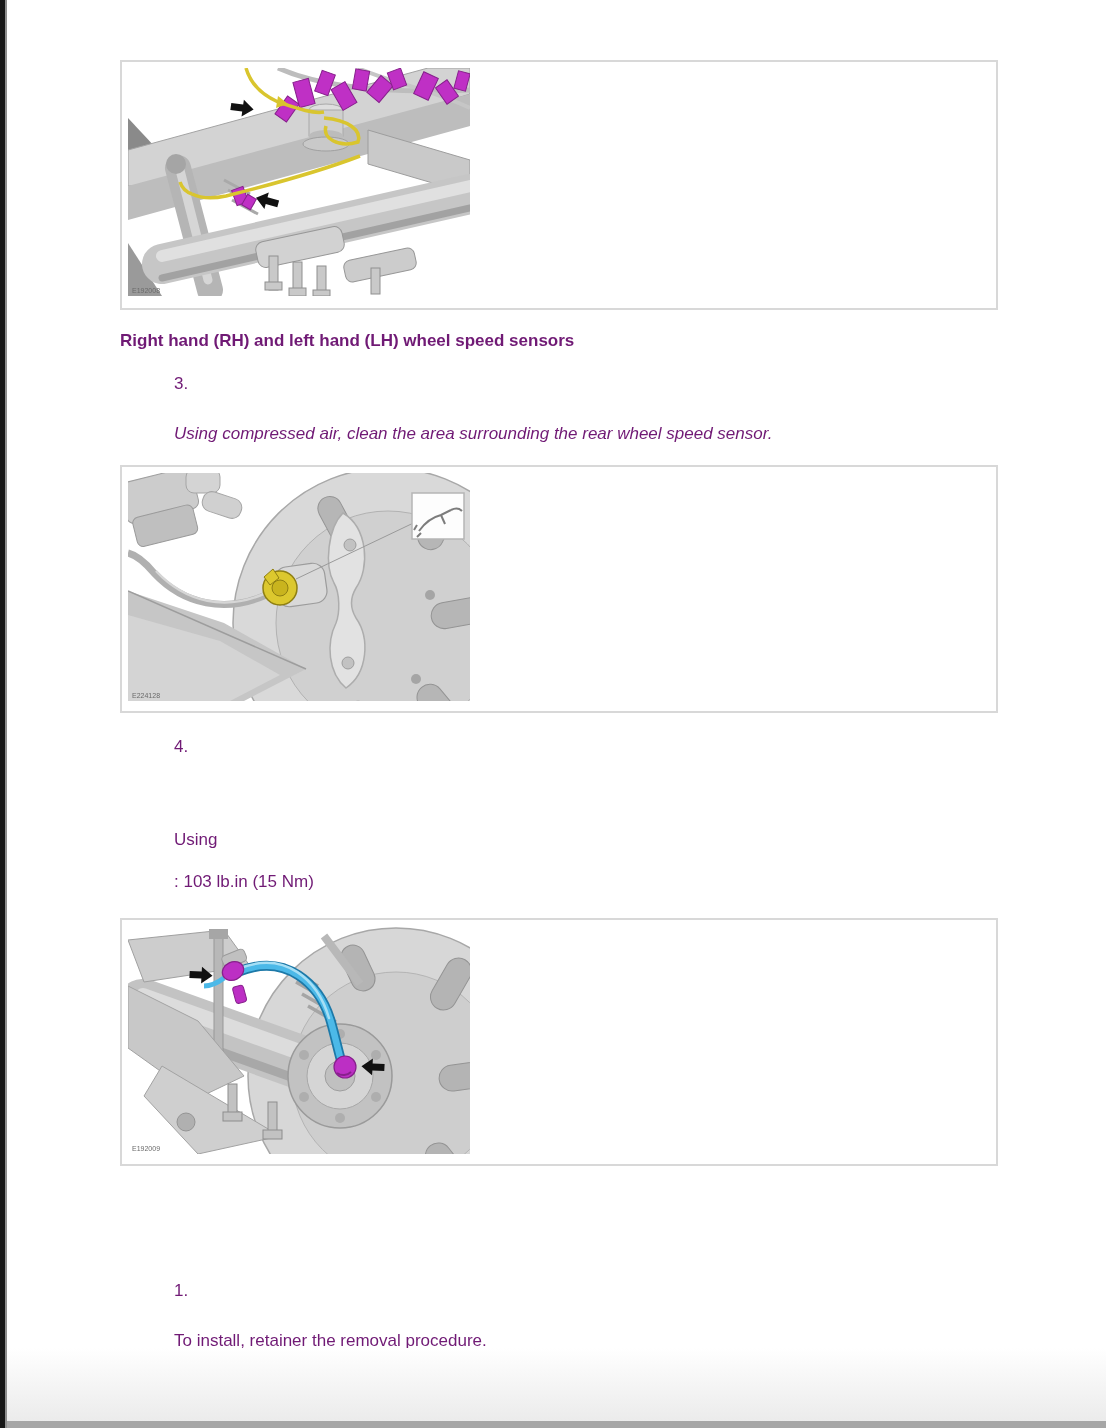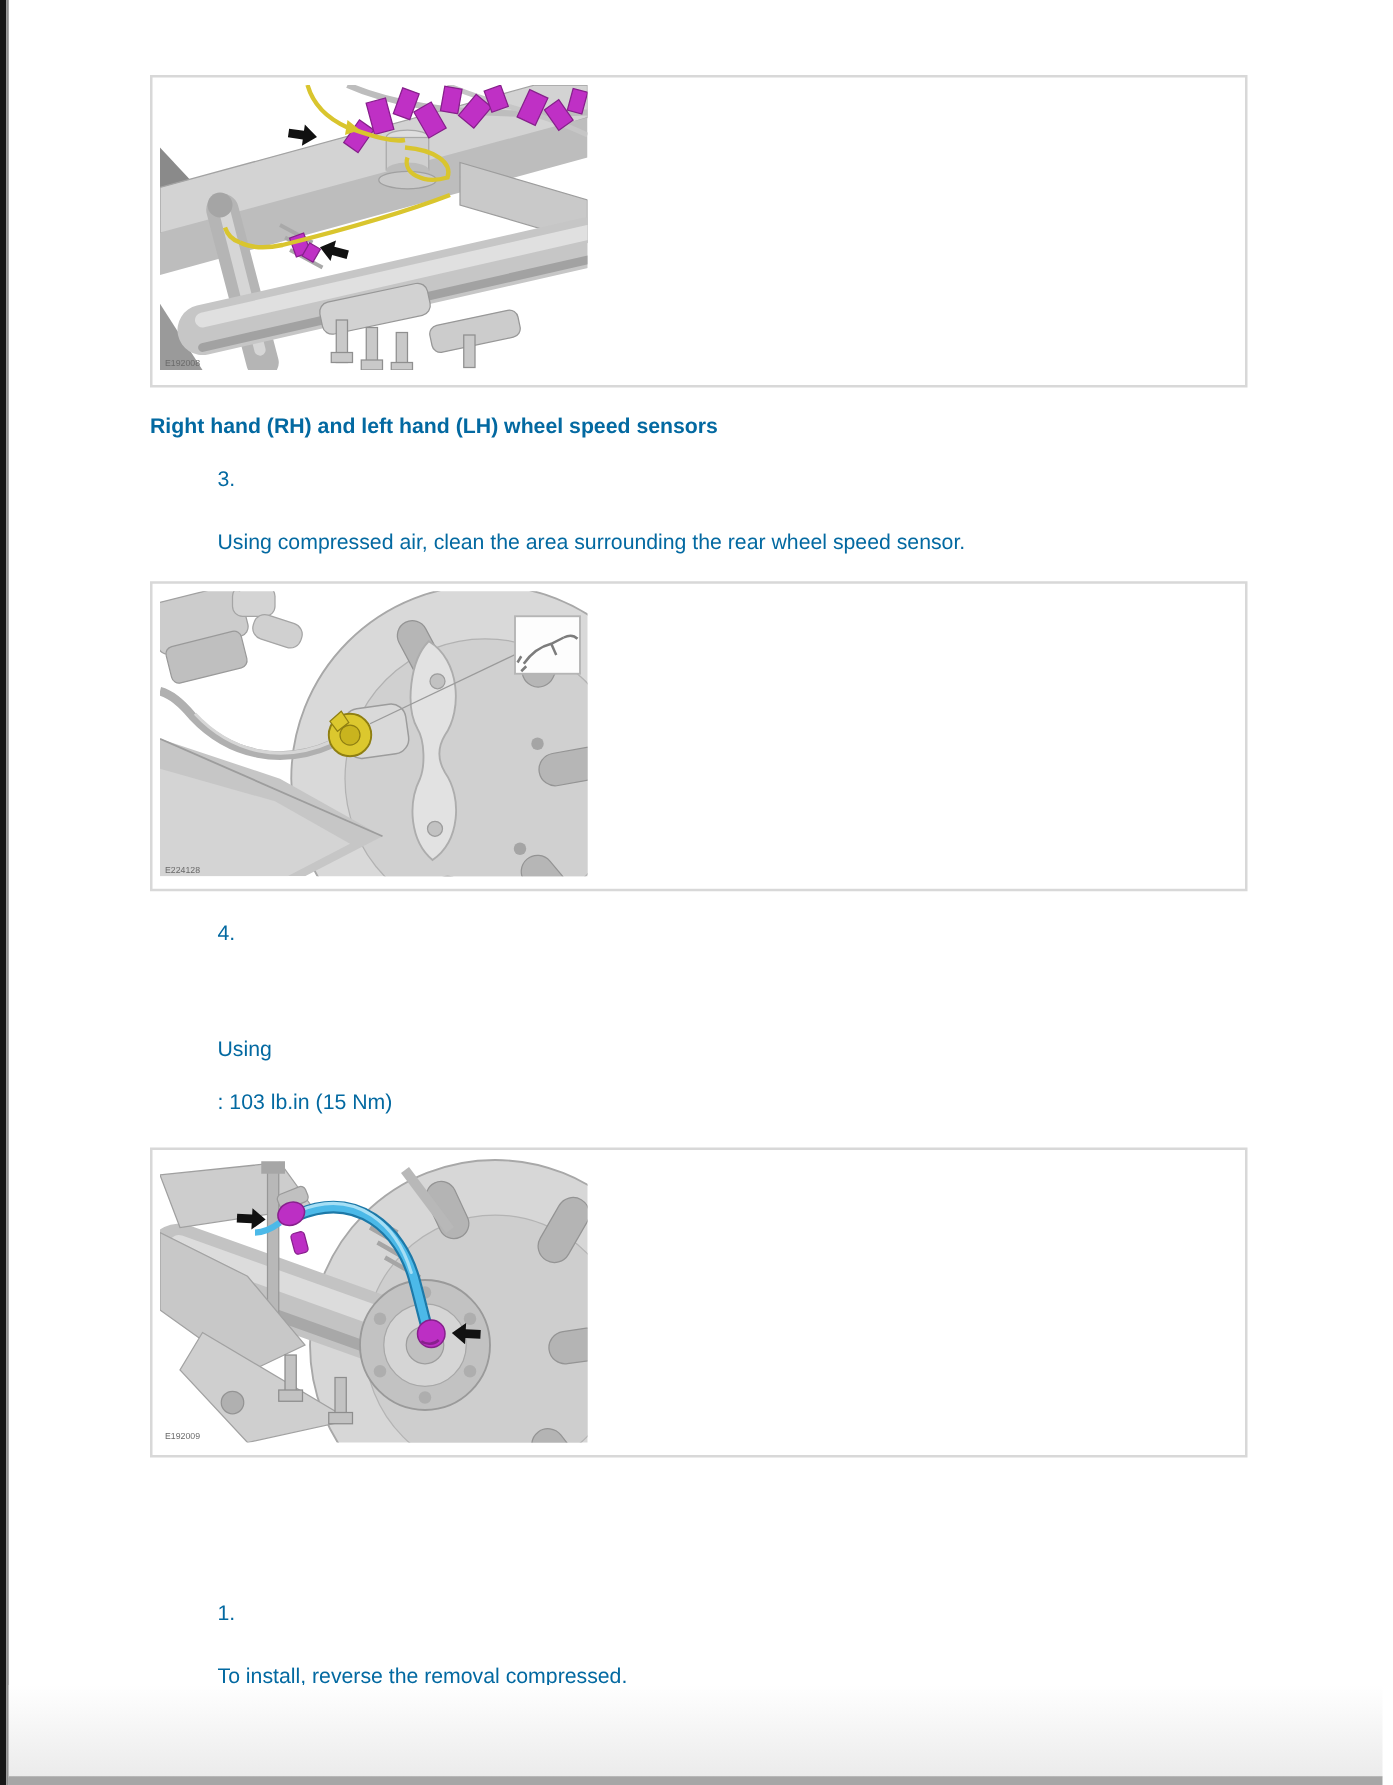--- a/index.html
+++ b/index.html
@@ -1,37 +1,37 @@
 <!DOCTYPE html>
 <html><head>
 <meta charset="utf-8">
 <style>
   html,body{margin:0;padding:0;background:#ffffff;}
   .page{
     position:relative;width:1106px;height:1428px;background:#ffffff;
-    font-family:"Liberation Sans",sans-serif;color:#0369a1;overflow:hidden;
+    font-family:"Liberation Sans",sans-serif;color:#701a75;overflow:hidden;
   }
   .edge-left{position:absolute;left:0;top:0;width:5px;height:1428px;background:#171717;}
   .edge-left-line{position:absolute;left:5px;top:0;width:2px;height:1428px;background:#8e8e8e;}
   .edge-right{position:absolute;left:1110px;top:0;width:3px;height:1428px;background:#262626;}
   .bottom-fade{position:absolute;left:7px;top:1348px;width:1103px;height:74px;
     background:linear-gradient(#ffffff, #ebebeb);}
   .hscrollbar{position:absolute;left:7px;top:1421px;width:1103px;height:7px;background:#a6a6a6;}
   .figure-box{
     position:absolute;left:120px;width:874px;background:#ffffff;
     border:2px solid #d8d8d8;
   }
   .figure-box svg{position:absolute;left:6px;top:6px;}
   .fig1{top:60px;height:246px;}
   .fig2{top:465px;height:244px;}
   .fig3{top:918px;height:244px;}
   .subheading{position:absolute;left:120px;top:331px;font-size:17px;font-weight:bold;}
   .body-text{position:absolute;font-size:17px;font-weight:normal;white-space:nowrap;}
   .t-step3-num{left:174px;top:374px;}
-  .t-step3-text{left:174px;top:424px;}
+  .t-step3-text{left:174px;top:424px;font-style:italic;}
   .t-step4-num{left:174px;top:737px;}
   .t-step4-text{left:174px;top:787px;}
   .t-torque-label{left:174px;top:830px;}
   .t-torque-value{left:174px;top:872px;}
   .section-heading{position:absolute;left:120px;top:1233px;font-size:21px;font-weight:bold;white-space:nowrap;}
   .t-step1-num{left:174px;top:1281px;}
   .t-step1-text{left:174px;top:1331px;}
   .figlabel{font-size:7px;fill:#6a6a6a;font-family:"Liberation Sans",sans-serif;}
 </style>
 </head>
@@ -239,18 +239,18 @@
 
       <g fill="#111111">
         <polygon points="0,5 12,5 12,0 23,8.5 12,17 12,12 0,12" transform="translate(62,40) rotate(3)"></polygon>
         <polygon points="0,5 12,5 12,0 23,8.5 12,17 12,12 0,12" transform="translate(256,150) rotate(183)"></polygon>
       </g>
       <text class="figlabel" x="4" y="225">E192009</text>
     </svg>
   </div>
 
   <div class="body-text t-step1-num">1.</div>
-  <div class="body-text t-step1-text">To install, reverse the removal compressed.</div>
+  <div class="body-text t-step1-text">To install, retainer the removal procedure.</div>
 
   <div class="bottom-fade"></div>
   <div class="hscrollbar"></div>
 
 </div>
 
 </body></html>

